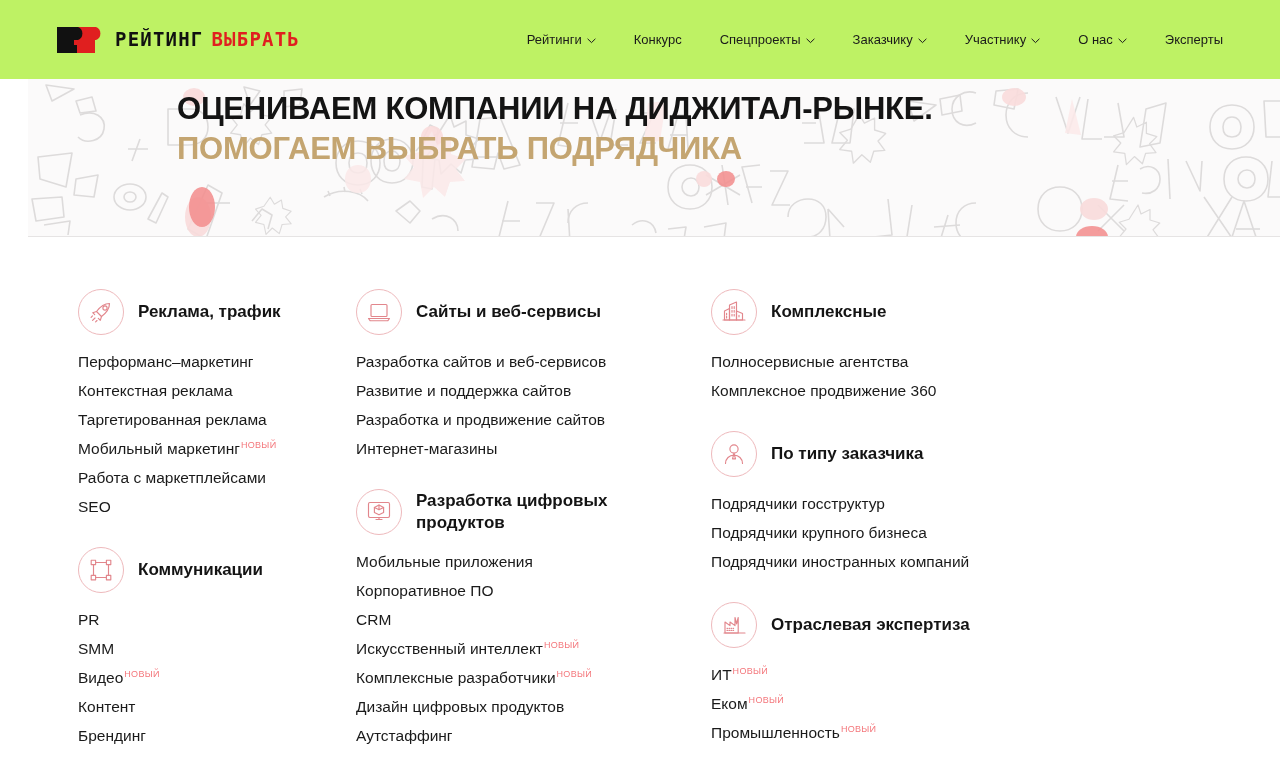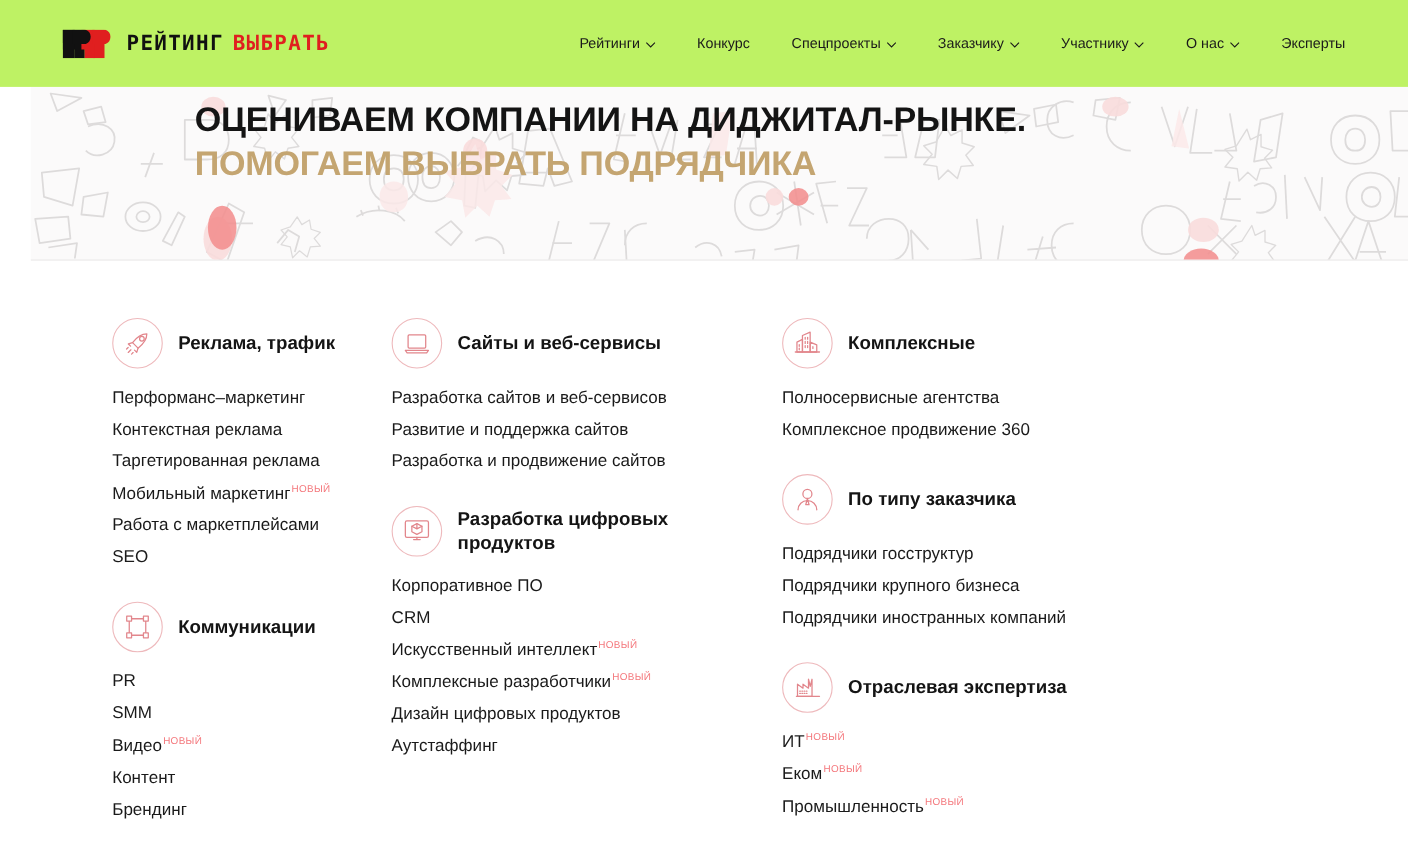--- a/index.html
+++ b/index.html
@@ -116,21 +116,21 @@
     height: 542px;
     overflow: hidden;
   }
   .panel-grid {
     display: flex;
     padding: 52px 0 0 0;
   }
   .col {
     flex: 0 0 auto;
   }
-  .col-1 { width: 356px; padding-left: 102px; }
+  .col-1 { width: 356px; padding-left: 78px; }
   .col-2 { width: 355px; padding-left: 0; }
   .col-3 { width: 400px; padding-left: 0; }
 
   .group { margin-bottom: 30px; }
   .group-head {
     display: flex;
     align-items: center;
     gap: 14px;
     margin-bottom: 17px;
     cursor: pointer;
@@ -425,37 +425,39 @@
       <path d="M2.5 19.5h21l-1.6 2.2H4.1z"></path>
                 </g>
               </svg>
             </span>
             <span class="group-title">Сайты и веб-сервисы</span>
           </div>
           <ul class="links">
             <li><a href="#">Разработка сайтов и веб-сервисов</a></li>
             <li><a href="#">Развитие и поддержка сайтов</a></li>
             <li><a href="#">Разработка и продвижение сайтов</a></li>
+            <li><a href="#">Интернет-магазины</a></li>
           </ul>
         </div>
         <div class="group">
           <div class="group-head">
             <span class="group-icon">
               <svg width="28" height="28" viewBox="0 0 28 28">
                 <g fill="none" stroke="#e2868c" stroke-width="1.15" stroke-linejoin="round" stroke-linecap="round">
       <rect x="3.5" y="4.5" width="21" height="15" rx="1.4"></rect>
       <path d="M11 21.5h6M14 19.5v2"></path>
       <path d="M14 7l4.6 2.4v5L14 16.8 9.4 14.4v-5z"></path>
       <path d="M14 7v4.8M14 11.8l4.6-2.4M14 11.8L9.4 9.4"></path>
                 </g>
               </svg>
             </span>
             <span class="group-title">Разработка цифровых продуктов</span>
           </div>
           <ul class="links">
+            <li><a href="#">Мобильные приложения</a></li>
             <li><a href="#">Корпоративное ПО</a></li>
             <li><a href="#">CRM</a></li>
             <li><a href="#">Искусственный интеллект</a><sup class="badge-new">новый</sup></li>
             <li><a href="#">Комплексные разработчики</a><sup class="badge-new">новый</sup></li>
             <li><a href="#">Дизайн цифровых продуктов</a></li>
             <li><a href="#">Аутстаффинг</a></li>
           </ul>
         </div>
       </div>
       <div class="col col-3">

